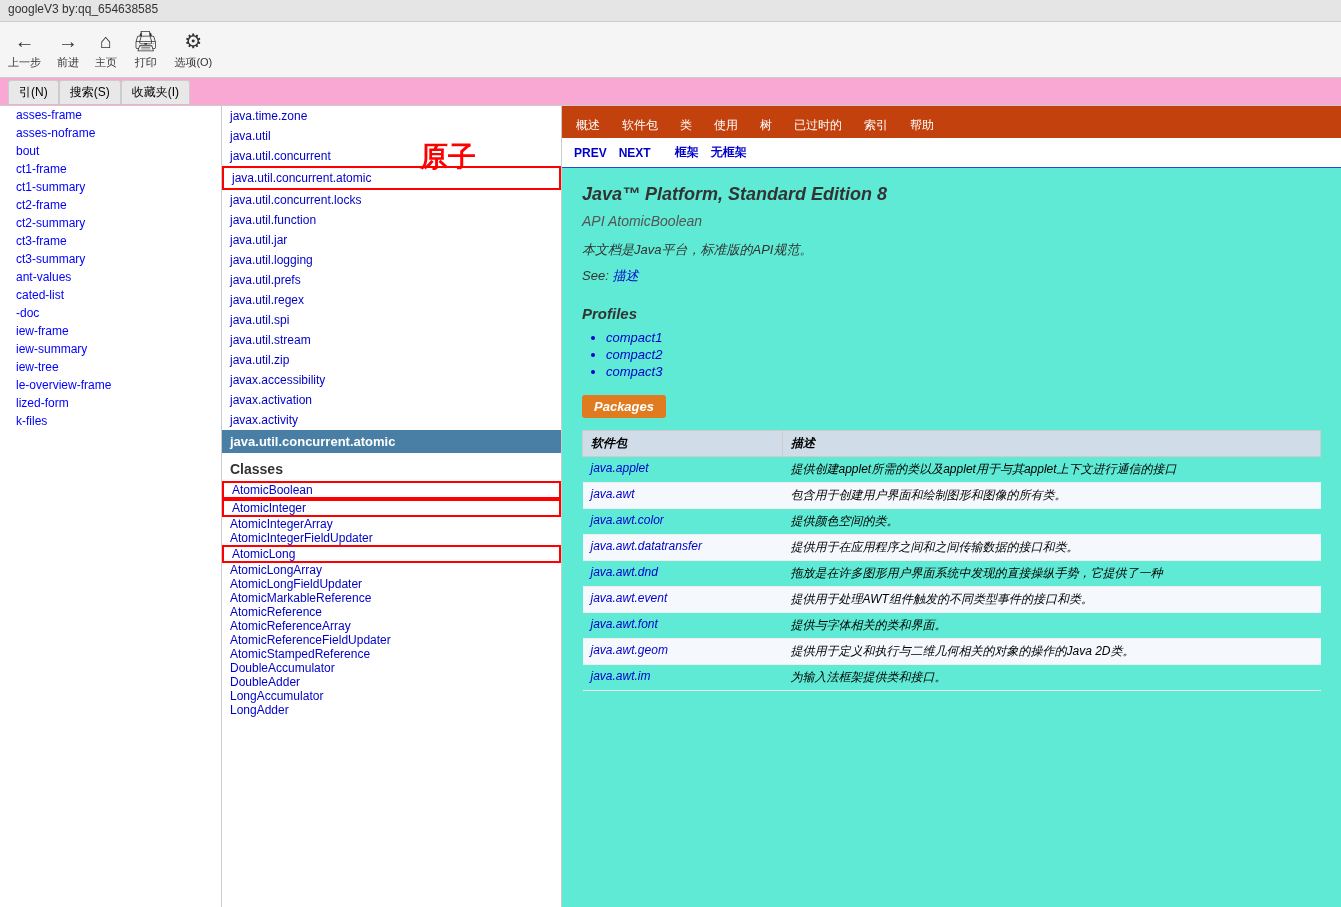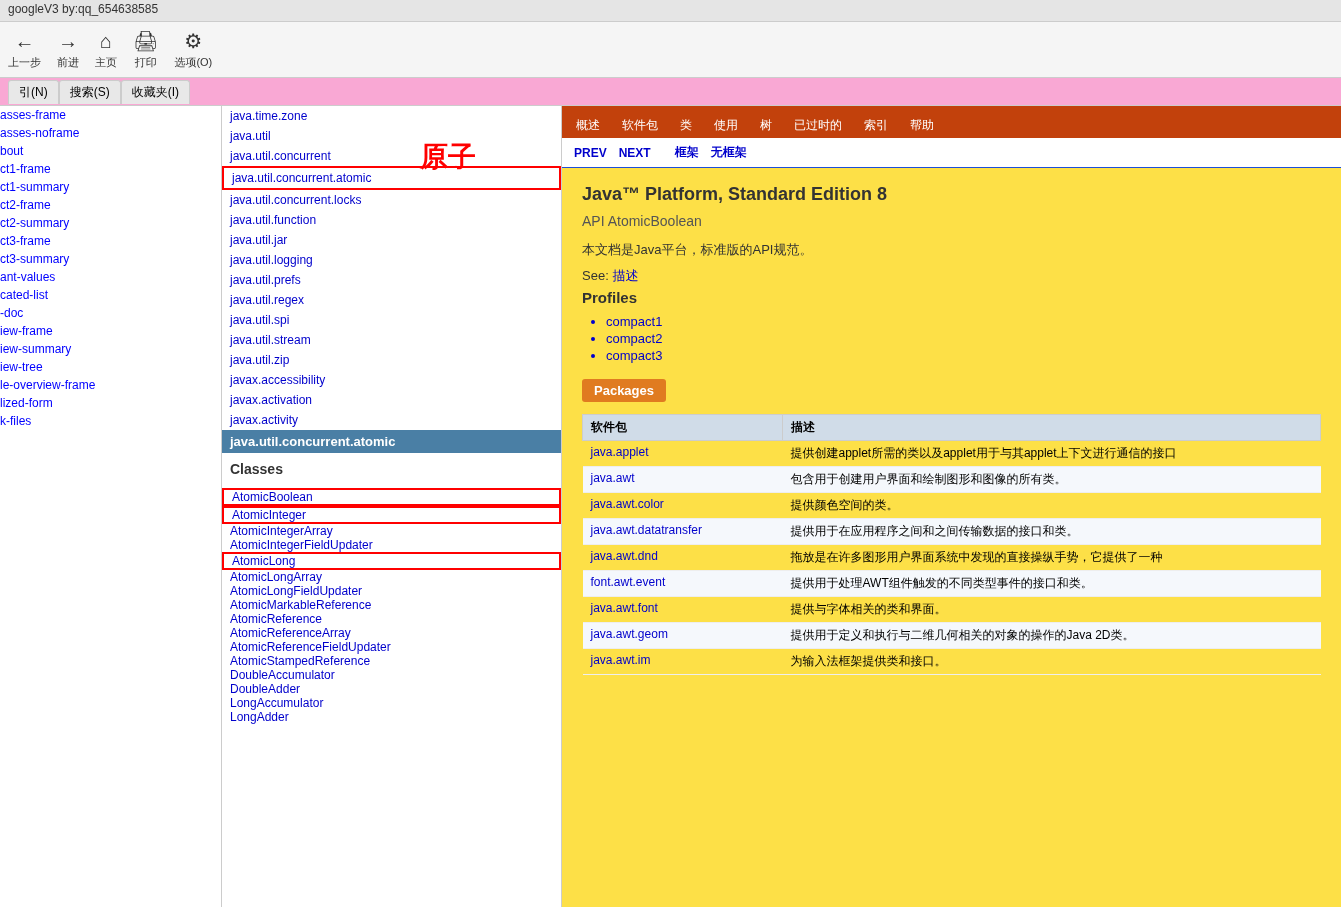--- a/index.html
+++ b/index.html
@@ -66,21 +66,21 @@
     
     #left-sidebar {
       width: 222px;
       border-right: 1px solid #ccc;
       overflow-y: auto;
       background: #fff;
       flex-shrink: 0;
     }
     .left-item {
       display: block;
-      padding: 2px 0;
+      padding: 2px 16px;
       font-size: 12px;
       color: #00f;
       cursor: pointer;
       text-decoration: none;
       white-space: nowrap;
     }
 
     
     #middle-panel {
       width: 340px;
@@ -107,21 +107,21 @@
       font-size: 12px;
       color: #00c;
       cursor: pointer;
       text-decoration: none;
     }
     .pkg-item.highlighted {
       border: 2px solid red;
       color: #00c;
     }
     #middle-section-title {
-      padding: 8px 8px 11px;
+      padding: 8px 8px 4px;
       font-size: 14px;
       font-weight: bold;
       color: #333;
     }
     .class-item {
       display: block;
       padding: 0 8px;
       font-size: 12px;
       color: #00c;
       cursor: pointer;
@@ -173,41 +173,42 @@
       font-weight: bold;
       text-decoration: none;
     }
     .right-nav-sep {
       color: #666;
     }
     #right-content {
       flex: 1;
       overflow-y: auto;
       padding: 16px 20px;
-      background: #fde047;
+      background: #5eead4;
+      font-style: italic;
     }
     #right-content h1 {
       font-size: 18px;
       color: #333;
       margin-bottom: 8px;
     }
     #right-content .subtitle {
       font-size: 14px;
       color: #555;
       margin-bottom: 12px;
     }
     .content-desc {
       font-size: 13px;
       color: #333;
       margin-bottom: 8px;
     }
     .see-link {
       font-size: 13px;
       color: #333;
-      margin-bottom: 4px;
+      margin-bottom: 20px;
     }
     .see-link a {
       color: #00c;
       text-decoration: none;
     }
     .profiles-section h2 {
       font-size: 15px;
       font-weight: bold;
       color: #333;
       margin-bottom: 8px;
@@ -428,21 +429,21 @@
             </tr>
             <tr>
               <td><a href="#" style="color: rgb(0, 0, 204); text-decoration: none;">java.awt.datatransfer</a></td>
               <td>提供用于在应用程序之间和之间传输数据的接口和类。</td>
             </tr>
             <tr>
               <td><a href="#" style="color: rgb(0, 0, 204); text-decoration: none;">java.awt.dnd</a></td>
               <td>拖放是在许多图形用户界面系统中发现的直接操纵手势，它提供了一种</td>
             </tr>
             <tr>
-              <td><a href="#" style="color: rgb(0, 0, 204); text-decoration: none;">font.awt.event</a></td>
+              <td><a href="#" style="color: rgb(0, 0, 204); text-decoration: none;">java.awt.event</a></td>
               <td>提供用于处理AWT组件触发的不同类型事件的接口和类。</td>
             </tr>
             <tr>
               <td><a href="#" style="color: rgb(0, 0, 204); text-decoration: none;">java.awt.font</a></td>
               <td>提供与字体相关的类和界面。</td>
             </tr>
             <tr>
               <td><a href="#" style="color: rgb(0, 0, 204); text-decoration: none;">java.awt.geom</a></td>
               <td>提供用于定义和执行与二维几何相关的对象的操作的Java 2D类。</td>
             </tr>

